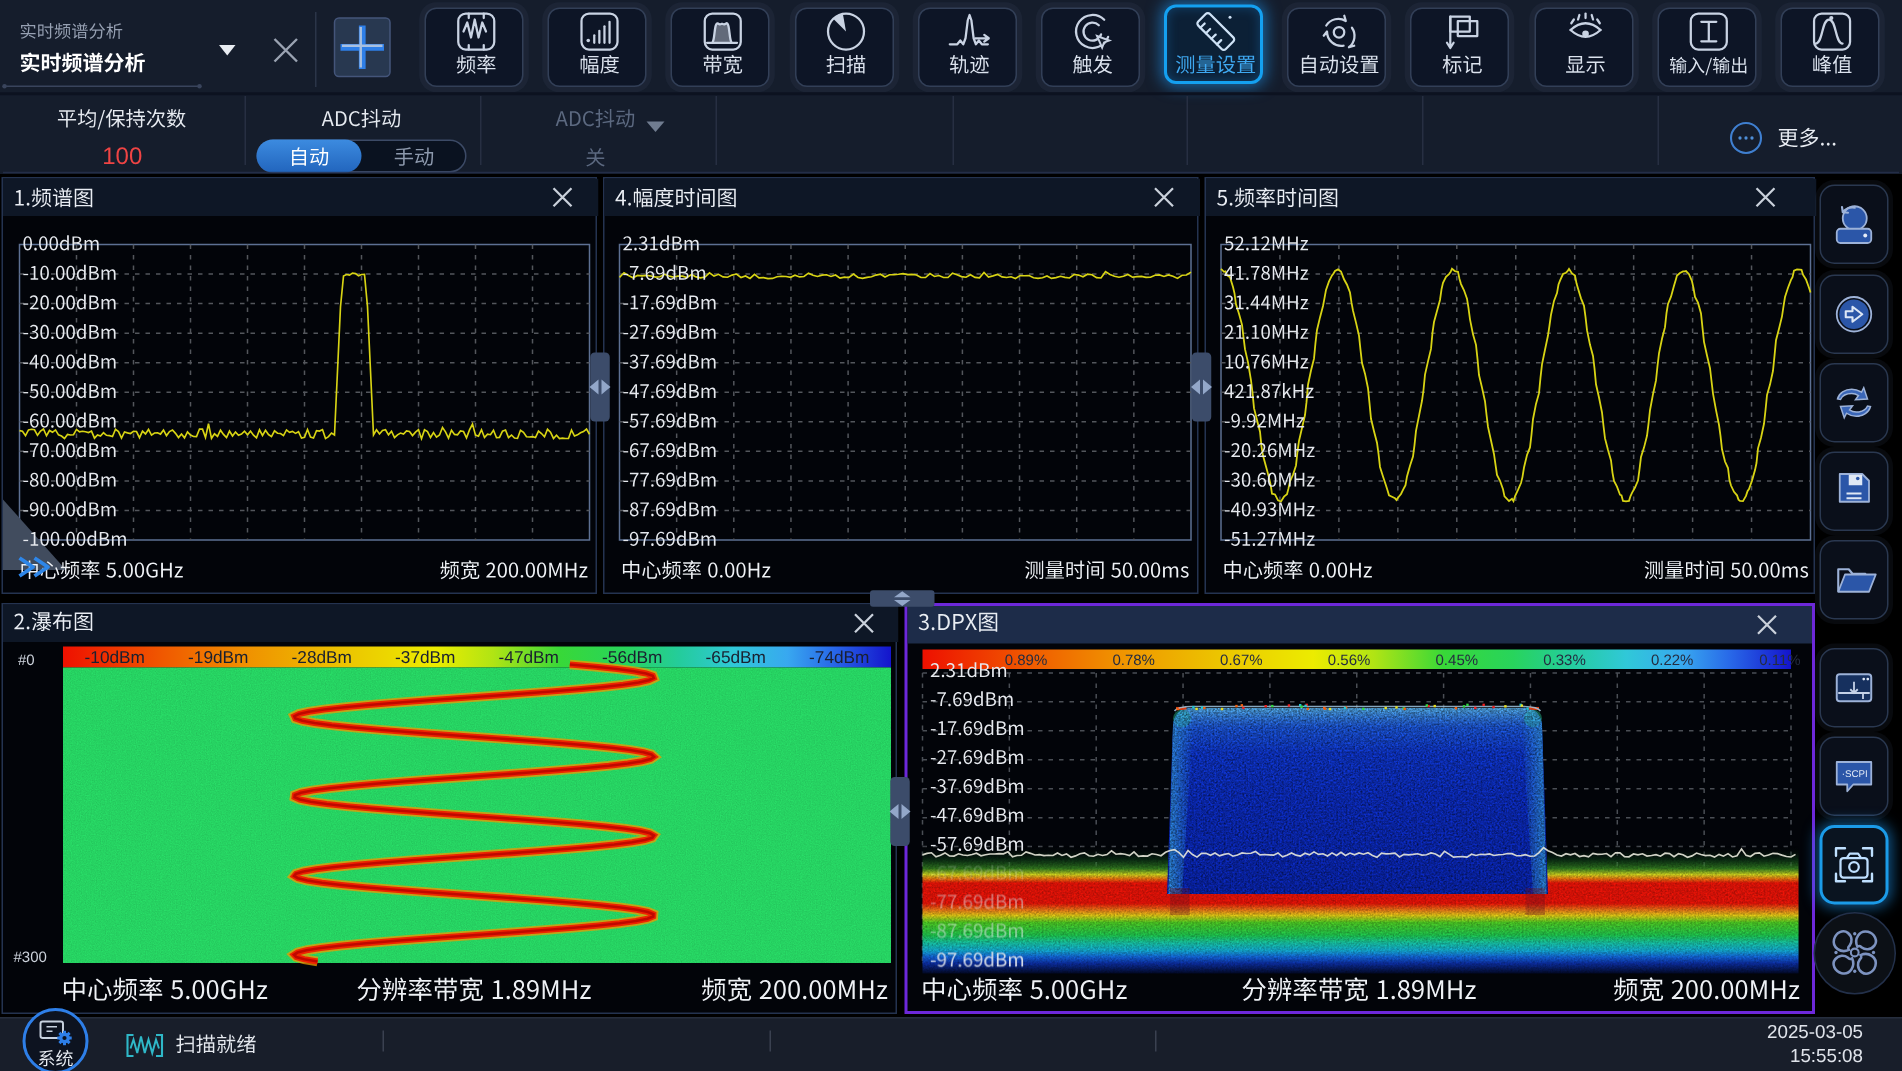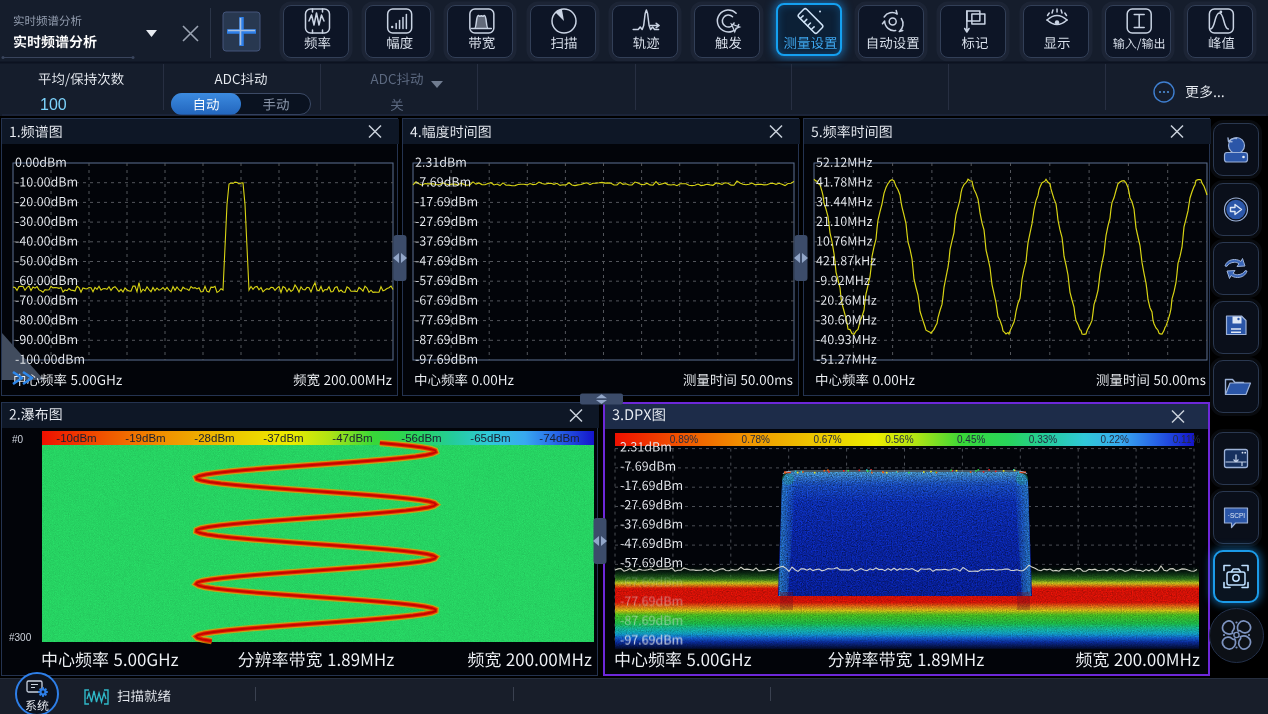--- a/index.html
+++ b/index.html
@@ -7,21 +7,21 @@
     <div style="position:absolute;left:447.3px;top:5px;width:66px;height:53px;background:#0d1526;border:1.5px solid #323f57;border-radius:8px;box-shadow:0 0 0 3.5px rgba(70,85,115,.14);"></div>
     <div style="position:absolute;left:529.5px;top:5px;width:66px;height:53px;background:#0d1526;border:1.5px solid #323f57;border-radius:8px;box-shadow:0 0 0 3.5px rgba(70,85,115,.14);"></div>
     <div style="position:absolute;left:611.7px;top:5px;width:66px;height:53px;background:#0d1526;border:1.5px solid #323f57;border-radius:8px;box-shadow:0 0 0 3.5px rgba(70,85,115,.14);"></div>
     <div style="position:absolute;left:693.9px;top:5px;width:66px;height:53px;background:#0d1526;border:1.5px solid #323f57;border-radius:8px;box-shadow:0 0 0 3.5px rgba(70,85,115,.14);"></div>
     <div style="position:absolute;left:775.5px;top:3px;width:66px;height:53px;background:#0c2036;border:2px solid #14a0f0;border-radius:8px;box-shadow:0 0 10px 2px rgba(30,150,240,.6),inset 0 0 8px rgba(30,150,240,.3);"></div>
     <div style="position:absolute;left:858.2px;top:5px;width:66px;height:53px;background:#0d1526;border:1.5px solid #323f57;border-radius:8px;box-shadow:0 0 0 3.5px rgba(70,85,115,.14);"></div>
     <div style="position:absolute;left:940.4px;top:5px;width:66px;height:53px;background:#0d1526;border:1.5px solid #323f57;border-radius:8px;box-shadow:0 0 0 3.5px rgba(70,85,115,.14);"></div>
     <div style="position:absolute;left:1022.5px;top:5px;width:66px;height:53px;background:#0d1526;border:1.5px solid #323f57;border-radius:8px;box-shadow:0 0 0 3.5px rgba(70,85,115,.14);"></div>
     <div style="position:absolute;left:1104.7px;top:5px;width:66px;height:53px;background:#0d1526;border:1.5px solid #323f57;border-radius:8px;box-shadow:0 0 0 3.5px rgba(70,85,115,.14);"></div>
     <div style="position:absolute;left:1186.9px;top:5px;width:66px;height:53px;background:#0d1526;border:1.5px solid #323f57;border-radius:8px;box-shadow:0 0 0 3.5px rgba(70,85,115,.14);"></div>
-    <div style="position:absolute;left:40px;top:96px;width:83px;height:22px;color:#7dd3fc;font-size:16px;text-align:left;font-family:'Liberation Sans',sans-serif;">100</div>
+    <div style="position:absolute;left:40px;top:96px;width:83px;height:22px;color:#ef4444;font-size:16px;text-align:center;font-family:'Liberation Sans',sans-serif;">100</div>
     <div style="position:absolute;left:171px;top:93px;width:140px;height:22px;background:#0a1220;border:1px solid #3c4a66;border-radius:12px;"></div>
     <div style="position:absolute;left:171px;top:93px;width:70px;height:22px;background:linear-gradient(#3c8be0,#2265bd);border-radius:12px;"></div>
     <div style="position:absolute;left:1px;top:118px;width:397px;height:278px;background:#020409;border:1px solid #243350;box-sizing:border-box;"><svg width="397" height="278" viewBox="0 0 397 278">
         <rect x="0" y="0" width="397" height="25" fill="#0e1726"></rect>
         <path d="M367.000000,6.500000 l12,12 M379.000000,6.500000 l-12,12" stroke="#c9d0da" stroke-width="1.5" fill="none"></path>
         <rect x="11.0" y="44.0" width="380.0" height="197.0" fill="none" stroke="#5d7093" stroke-width="1"></rect>
         <path d="M11.0,63.7 H391.0" stroke="#53565c" stroke-width="1" stroke-dasharray="3,4"></path>
         <path d="M11.0,83.4 H391.0" stroke="#53565c" stroke-width="1" stroke-dasharray="3,4"></path>
         <path d="M11.0,103.1 H391.0" stroke="#53565c" stroke-width="1" stroke-dasharray="3,4"></path>
         <path d="M11.0,122.8 H391.0" stroke="#53565c" stroke-width="1" stroke-dasharray="3,4"></path>
@@ -268,20 +268,21 @@
     <div style="position:absolute;left:1213px;top:123px;width:46px;height:53px;background:#0a0f1a;border:1.5px solid #2a3850;border-radius:10px;box-sizing:border-box;box-shadow:0 0 0 3px rgba(60,75,105,.13);"></div>
     <div style="position:absolute;left:1213px;top:183px;width:46px;height:53px;background:#0a0f1a;border:1.5px solid #2a3850;border-radius:10px;box-sizing:border-box;box-shadow:0 0 0 3px rgba(60,75,105,.13);"></div>
     <div style="position:absolute;left:1213px;top:242px;width:46px;height:53px;background:#0a0f1a;border:1.5px solid #2a3850;border-radius:10px;box-sizing:border-box;box-shadow:0 0 0 3px rgba(60,75,105,.13);"></div>
     <div style="position:absolute;left:1213px;top:301px;width:46px;height:53px;background:#0a0f1a;border:1.5px solid #2a3850;border-radius:10px;box-sizing:border-box;box-shadow:0 0 0 3px rgba(60,75,105,.13);"></div>
     <div style="position:absolute;left:1213px;top:360px;width:46px;height:53px;background:#0a0f1a;border:1.5px solid #2a3850;border-radius:10px;box-sizing:border-box;box-shadow:0 0 0 3px rgba(60,75,105,.13);"></div>
     <div style="position:absolute;left:1213px;top:432px;width:46px;height:53px;background:#0a0f1a;border:1.5px solid #2a3850;border-radius:10px;box-sizing:border-box;box-shadow:0 0 0 3px rgba(60,75,105,.13);"></div>
     <div style="position:absolute;left:1213px;top:491px;width:46px;height:53px;background:#0a0f1a;border:1.5px solid #2a3850;border-radius:10px;box-sizing:border-box;box-shadow:0 0 0 3px rgba(60,75,105,.13);"></div>
     <div style="position:absolute;left:1213px;top:550px;width:46px;height:53px;background:#0a1420;border:2px solid #1b9be8;border-radius:10px;box-sizing:border-box;box-shadow:0 0 9px 2px rgba(30,150,240,.55);"></div>
     <div style="position:absolute;left:1209px;top:608px;width:55px;height:55px;background:#0c1016;border:1.5px solid #23304a;border-radius:50%;box-sizing:border-box;"></div>
     <div style="position:absolute;left:0;top:678px;width:1268px;height:36px;background:#181e2a;border-top:1px solid #262e3e;box-sizing:border-box;"></div>
+    <div style="position:absolute;left:1100px;top:680px;width:142px;height:32px;color:#dfe3ea;font-size:12.5px;text-align:right;line-height:16px;font-family:'Liberation Sans',sans-serif;">2025-03-05<br>15:55:08</div>
     <svg width="1268" height="714" viewBox="0 0 1268 714" style="position:absolute;left:0;top:0;pointer-events:none;z-index:50">
       <defs>
         <path id="q1" d="M538 107C671 57 804 -12 885 -74L931 -15C848 44 708 113 574 162ZM240 557C294 525 358 475 387 440L435 494C404 530 339 575 285 605ZM140 401C197 370 264 320 296 284L342 341C309 376 241 422 185 451ZM90 726V523H165V656H834V523H912V726H569C554 761 528 810 503 847L429 824C447 794 466 758 480 726ZM71 256V191H432C376 94 273 29 81 -11C97 -28 116 -57 124 -77C349 -25 461 62 518 191H935V256H541C570 353 577 469 581 606H503C499 464 493 349 461 256Z"></path>
         <path id="q2" d="M474 452C527 375 595 269 627 208L693 246C659 307 590 409 536 485ZM324 402V174H153V402ZM324 469H153V688H324ZM81 756V25H153V106H394V756ZM764 835V640H440V566H764V33C764 13 756 6 736 6C714 4 640 4 562 7C573 -15 585 -49 590 -70C690 -70 754 -69 790 -56C826 -44 840 -22 840 33V566H962V640H840V835Z"></path>
         <path id="q3" d="M701 501C699 151 688 35 446 -30C459 -43 477 -67 483 -83C743 -9 762 129 764 501ZM728 84C795 34 881 -38 923 -82L968 -34C925 9 837 78 770 126ZM428 386C376 178 261 42 49 -25C64 -40 81 -65 88 -83C315 -3 438 144 493 371ZM133 397C113 323 80 248 37 197C54 189 81 172 93 162C135 217 174 301 196 383ZM544 609V137H608V550H854V139H922V609H742L782 714H950V781H518V714H709C699 680 686 640 672 609ZM114 753V529H39V461H248V158H316V461H502V529H334V652H479V716H334V841H266V529H176V753Z"></path>
         <path id="q4" d="M90 769C140 719 201 651 229 608L284 658C254 700 191 766 141 812ZM334 603C367 564 402 511 416 477L469 509C454 543 417 594 384 631ZM859 629C841 591 806 533 779 498L828 473C855 507 889 556 918 602ZM43 526V455H182V86C182 43 154 17 135 5C148 -9 165 -40 172 -58C186 -39 212 -21 368 91C359 106 349 135 343 155L252 92V526ZM297 448V385H961V448H746V650H925V714H756C777 746 800 783 821 818L756 843C740 806 714 753 691 714H534L562 730C548 761 516 808 486 842L431 815C456 785 482 745 498 714H334V650H505V448ZM572 650H678V448H572ZM466 124H796V34H466ZM466 181V261H796V181ZM399 322V-79H466V-23H796V-76H866V322Z"></path>
         <path id="q5" d="M673 822 604 794C675 646 795 483 900 393C915 413 942 441 961 456C857 534 735 687 673 822ZM324 820C266 667 164 528 44 442C62 428 95 399 108 384C135 406 161 430 187 457V388H380C357 218 302 59 65 -19C82 -35 102 -64 111 -83C366 9 432 190 459 388H731C720 138 705 40 680 14C670 4 658 2 637 2C614 2 552 2 487 8C501 -13 510 -45 512 -67C575 -71 636 -72 670 -69C704 -66 727 -59 748 -34C783 5 796 119 811 426C812 436 812 462 812 462H192C277 553 352 670 404 798Z"></path>
         <path id="q6" d="M482 730V422C482 282 473 94 382 -40C400 -46 431 -66 444 -78C539 61 553 272 553 422V426H736V-80H810V426H956V497H553V677C674 699 805 732 899 770L835 829C753 791 609 754 482 730ZM209 840V626H59V554H201C168 416 100 259 32 175C45 157 63 127 71 107C122 174 171 282 209 394V-79H282V408C316 356 356 291 373 257L421 317C401 346 317 459 282 502V554H430V626H282V840Z"></path>
         <path id="q7" d="M530 66C658 28 789 -33 866 -85L939 10C858 59 716 118 586 155ZM232 545C284 515 348 467 376 434L451 520C419 554 354 597 302 623ZM130 395C183 366 249 321 279 287L351 377C318 409 251 451 198 475ZM77 756V526H196V644H801V526H927V756H588C573 790 551 830 531 862L410 825C422 804 434 780 445 756ZM68 274V174H392C334 103 238 51 76 15C101 -11 131 -57 143 -88C364 -34 478 53 539 174H938V274H575C600 367 606 476 610 601H483C479 470 476 362 446 274Z"></path>
         <path id="q8" d="M459 428C507 355 572 256 601 198L708 260C675 317 607 411 558 480ZM299 385V203H178V385ZM299 490H178V664H299ZM66 771V16H178V96H411V771ZM747 843V665H448V546H747V71C747 51 739 44 717 44C695 44 621 44 551 47C569 13 588 -41 593 -74C693 -75 764 -72 808 -53C853 -34 869 -2 869 70V546H971V665H869V843Z"></path>

